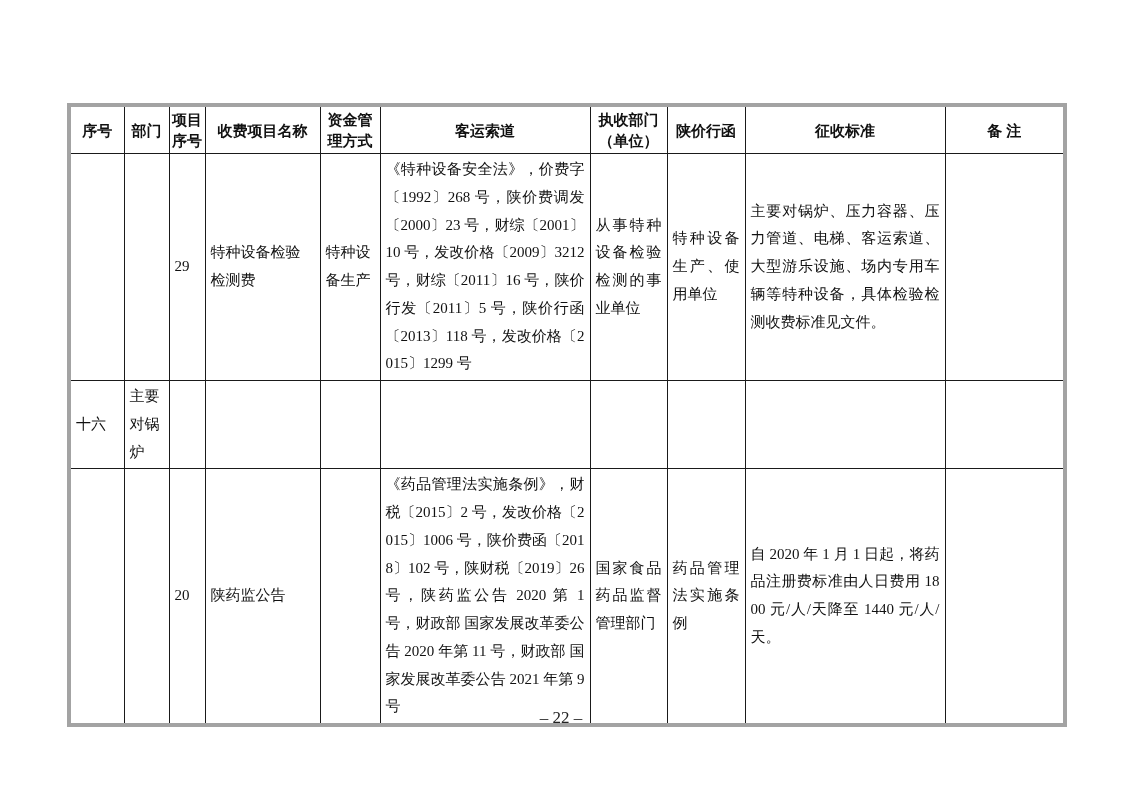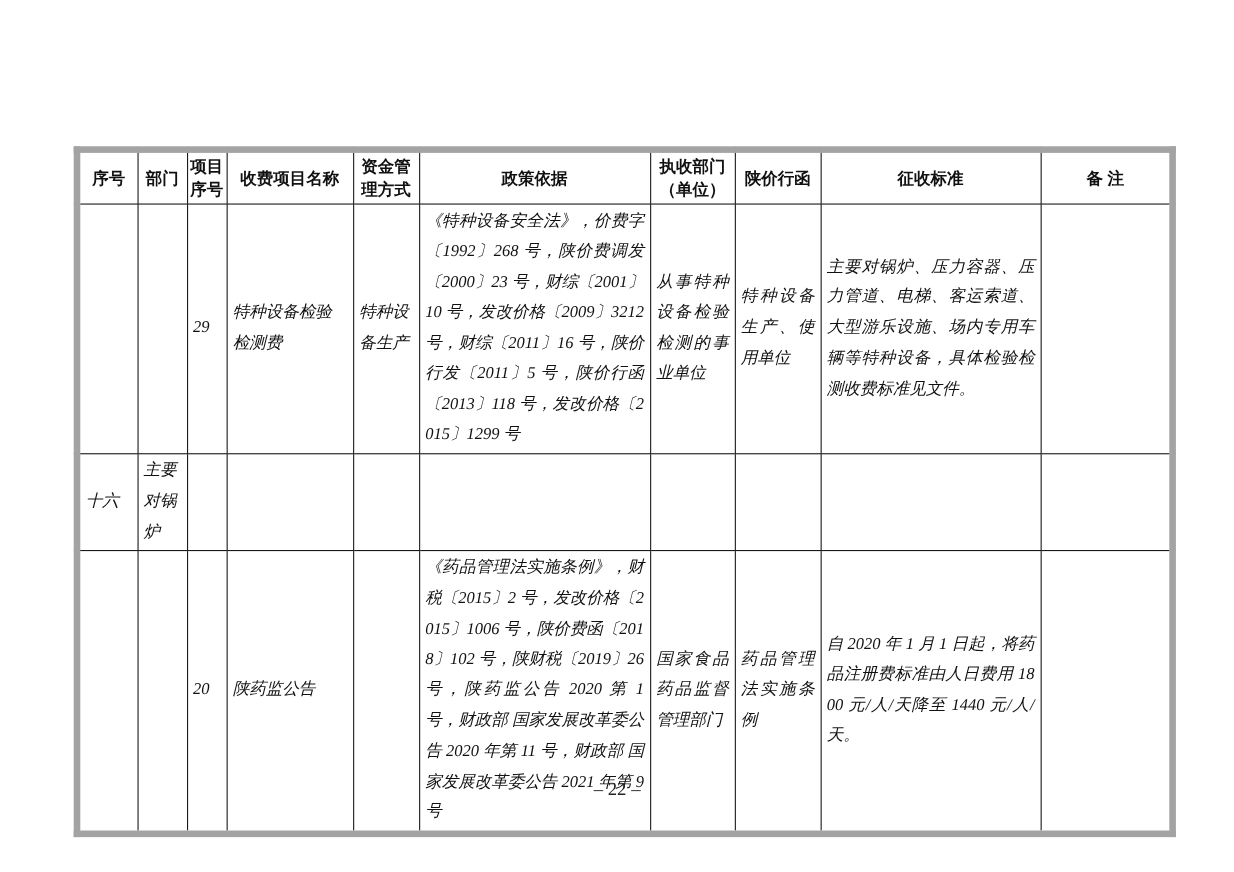--- a/index.html
+++ b/index.html
@@ -4,42 +4,40 @@
 <style>
   html,body{margin:0;padding:0;}
   body{
     width:1122px;height:793px;position:relative;background:#ffffff;
     font-family:"Liberation Serif","DejaVu Serif",serif;color:#111;
     overflow:hidden;
   }
   .doc-table{
     position:absolute;left:67px;top:103px;width:996px;
     border-collapse:collapse;table-layout:fixed;
-    border:6px solid #a3a3a3;
-    margin-top:30px;
+    border:4px solid #a3a3a3;
   }
   .doc-table th,.doc-table td{
     border:1px solid #1a1a1a;
     padding:2px 5px;
     vertical-align:middle;
     overflow:hidden;
     word-break:break-all;
   }
   .doc-table th{
     font-family:"Liberation Sans","DejaVu Sans",sans-serif;
     font-weight:bold;
     font-size:15px;line-height:1.4;
     text-align:center;
     white-space:pre-line;
     padding:2px 2px;
   }
   .doc-table td{
     font-size:15px;line-height:1.85;
     text-align:left;
-    font-style:italic;
   }
   td.c-center{text-align:left;}
   td.c-just{text-align:justify;text-justify:inter-ideograph;}
   tr.r-header{height:45px;}
   tr.r-29{height:222px;}
   tr.r-16{height:52px;}
   tr.r-30{height:243px;}
   .page-footer{
     position:absolute;left:0;top:708px;width:1122px;
     text-align:center;font-size:17px;color:#222;
@@ -64,21 +62,21 @@
   </colgroup>
   <thead>
     <tr class="r-header">
       <th>序号</th>
       <th>部门</th>
       <th>项目
 序号</th>
       <th>收费项目名称</th>
       <th>资金管
 理方式</th>
-      <th>政策依据</th>
+      <th>客运索道</th>
       <th>执收部门
 （单位）</th>
       <th>陕价行函</th>
       <th>征收标准</th>
       <th>备  注</th>
     </tr>
   </thead>
   <tbody>
     <tr class="r-29">
       <td class="c-center"></td>

